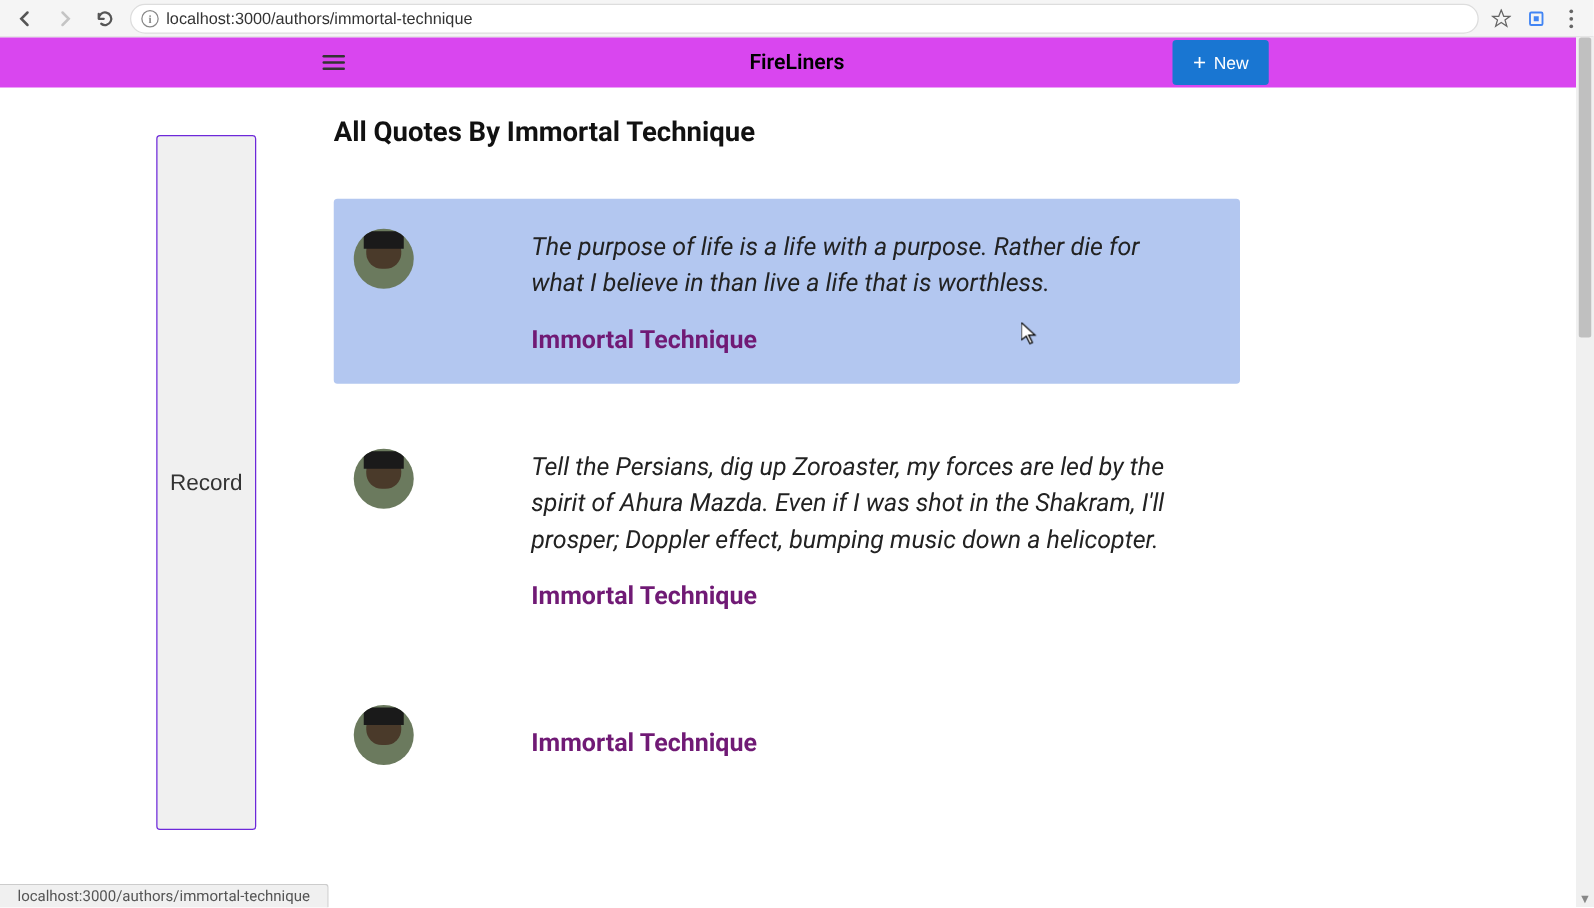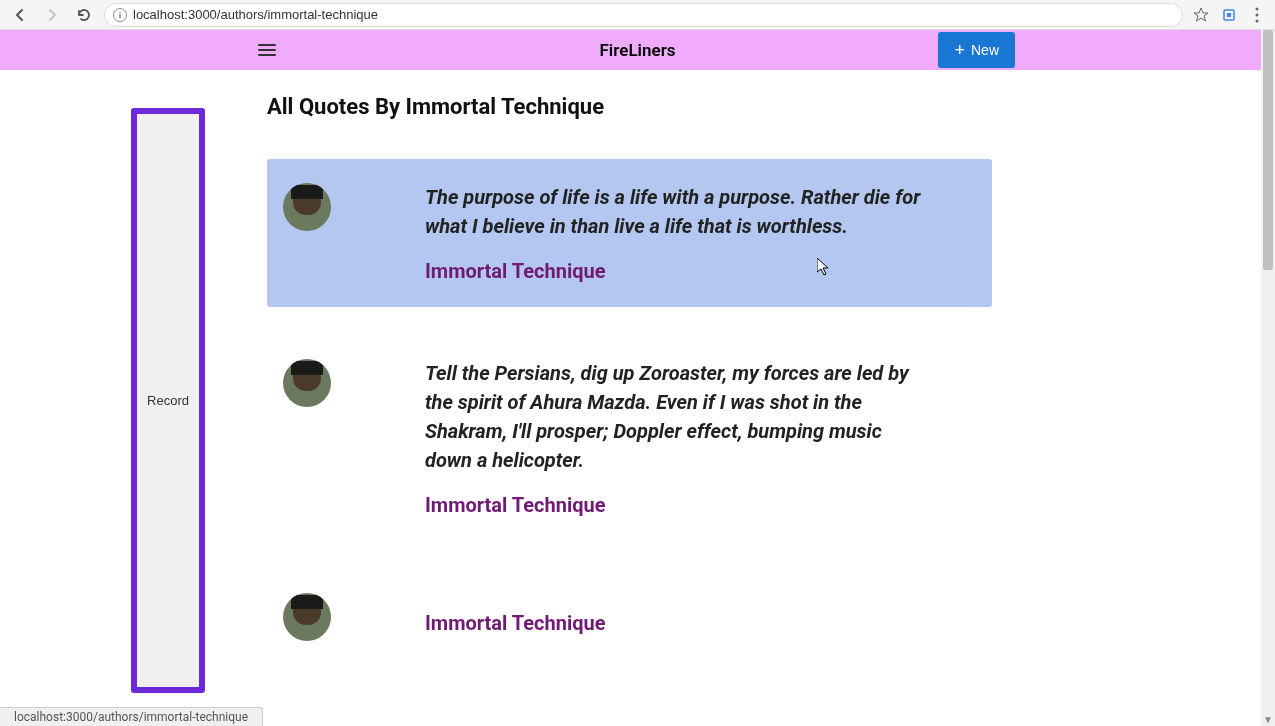--- a/index.html
+++ b/index.html
@@ -9,41 +9,41 @@
 .browser-chrome { height: 30px; background: #f5f5f5; border-bottom: 1px solid #e0e0e0; display: flex; align-items: center; padding: 0 8px; gap: 8px; }
 .nav-btn { width: 24px; height: 24px; display: flex; align-items: center; justify-content: center; border-radius: 50%; cursor: pointer; }
 .nav-btn.disabled { opacity: 0.3; cursor: default; }
 .url-bar { flex: 1; height: 24px; background: #fff; border: 1px solid #ddd; border-radius: 12px; display: flex; align-items: center; padding: 0 8px; gap: 6px; }
 .url-input { flex: 1; border: none; outline: none; font-size: 13px; color: #333; background: transparent; }
 .info-circle { width: 14px; height: 14px; border: 1px solid #888; border-radius: 50%; display: flex; align-items: center; justify-content: center; font-size: 9px; color: #888; font-family: serif; font-weight: bold; }
 .star-icon, .ext-icon, .menu-dots { width: 20px; height: 20px; display: flex; align-items: center; justify-content: center; color: #666; }
 .ext-icon { color: #4285f4; }
 
 
-.header-bar { background: #f0abfc; height: 40px; display: flex; align-items: center; padding: 0 250px; position: relative; }
+.header-bar { background: #d946ef; height: 40px; display: flex; align-items: center; padding: 0 250px; position: relative; }
 .hamburger { width: 24px; height: 24px; cursor: pointer; display: flex; flex-direction: column; justify-content: center; gap: 3px; position: absolute; left: 258px; }
 .hamburger span { display: block; width: 18px; height: 2px; background: #333; border-radius: 1px; }
 .brand { position: absolute; left: 50%; transform: translateX(-50%); font-size: 17px; font-weight: 600; color: #000; }
 .new-btn { position: absolute; right: 260px; background: #1976d2; color: #fff; border: none; height: 36px; padding: 0 16px; border-radius: 3px; font-size: 14px; font-weight: 500; cursor: pointer; display: flex; align-items: center; gap: 6px; }
 .new-btn .plus { font-size: 18px; font-weight: 300; }
 
 
 .content-wrap { display: flex; padding: 24px 0; }
 .left-col { width: 267px; display: flex; justify-content: flex-end; padding-right: 62px; padding-top: 14px; }
-.record-btn { background: #f0f0f0; border: 6px solid #6d28d9; border-radius: 3px; padding: 4px 10px; font-size: 13px; color: #333; cursor: pointer; }
+.record-btn { background: #f0f0f0; border: 1px solid #6d28d9; border-radius: 3px; padding: 4px 10px; font-size: 18px; color: #333; cursor: pointer; }
 .main-col { flex: 1; max-width: 725px; }
 .page-title { font-size: 22px; font-weight: 700; color: #111; margin-bottom: 40px; }
 
 .quote-card { padding: 24px 60px 24px 16px; border-radius: 3px; display: flex; gap: 24px; margin-bottom: 28px; }
 .quote-card.highlighted { background: #b3c7f0; }
 .avatar { width: 48px; height: 48px; border-radius: 50%; background: #6b7a5e; flex-shrink: 0; margin-left: 0; overflow: hidden; position: relative; }
 .avatar::after { content: ''; position: absolute; top: 4px; left: 10px; width: 28px; height: 28px; background: #4a3a2a; border-radius: 50% 50% 45% 45%; }
 .avatar::before { content: ''; position: absolute; top: 2px; left: 8px; width: 32px; height: 14px; background: #1a1a1a; border-radius: 4px 4px 0 0; z-index: 2; }
 .quote-body { flex: 1; padding-left: 70px; }
-.quote-text { font-size: 20px; font-style: italic; color: #222; line-height: 1.45; font-weight: 700; }
+.quote-text { font-size: 20px; font-style: italic; color: #222; line-height: 1.45; font-weight: 400; }
 .quote-author { margin-top: 18px; font-size: 20px; font-weight: 700; color: #701a75; padding-right: 10px; }
 
 
 .status-bar { position: fixed; bottom: 0; left: 0; background: #f0f0f0; border: 1px solid #ccc; border-left: none; border-bottom: none; padding: 2px 14px; font-size: 12px; color: #555; border-top-right-radius: 3px; }
 
 
 .scrollbar-track { position: fixed; right: 0; top: 30px; bottom: 0; width: 14px; background: #f0f0f0; }
 .scrollbar-thumb { position: absolute; left: 2px; right: 2px; top: 0; height: 240px; background: #c0c0c0; border-radius: 2px; }
 .scrollbar-down { position: absolute; bottom: 0; left: 0; right: 0; height: 14px; display: flex; align-items: center; justify-content: center; color: #888; font-size: 10px; }
 

